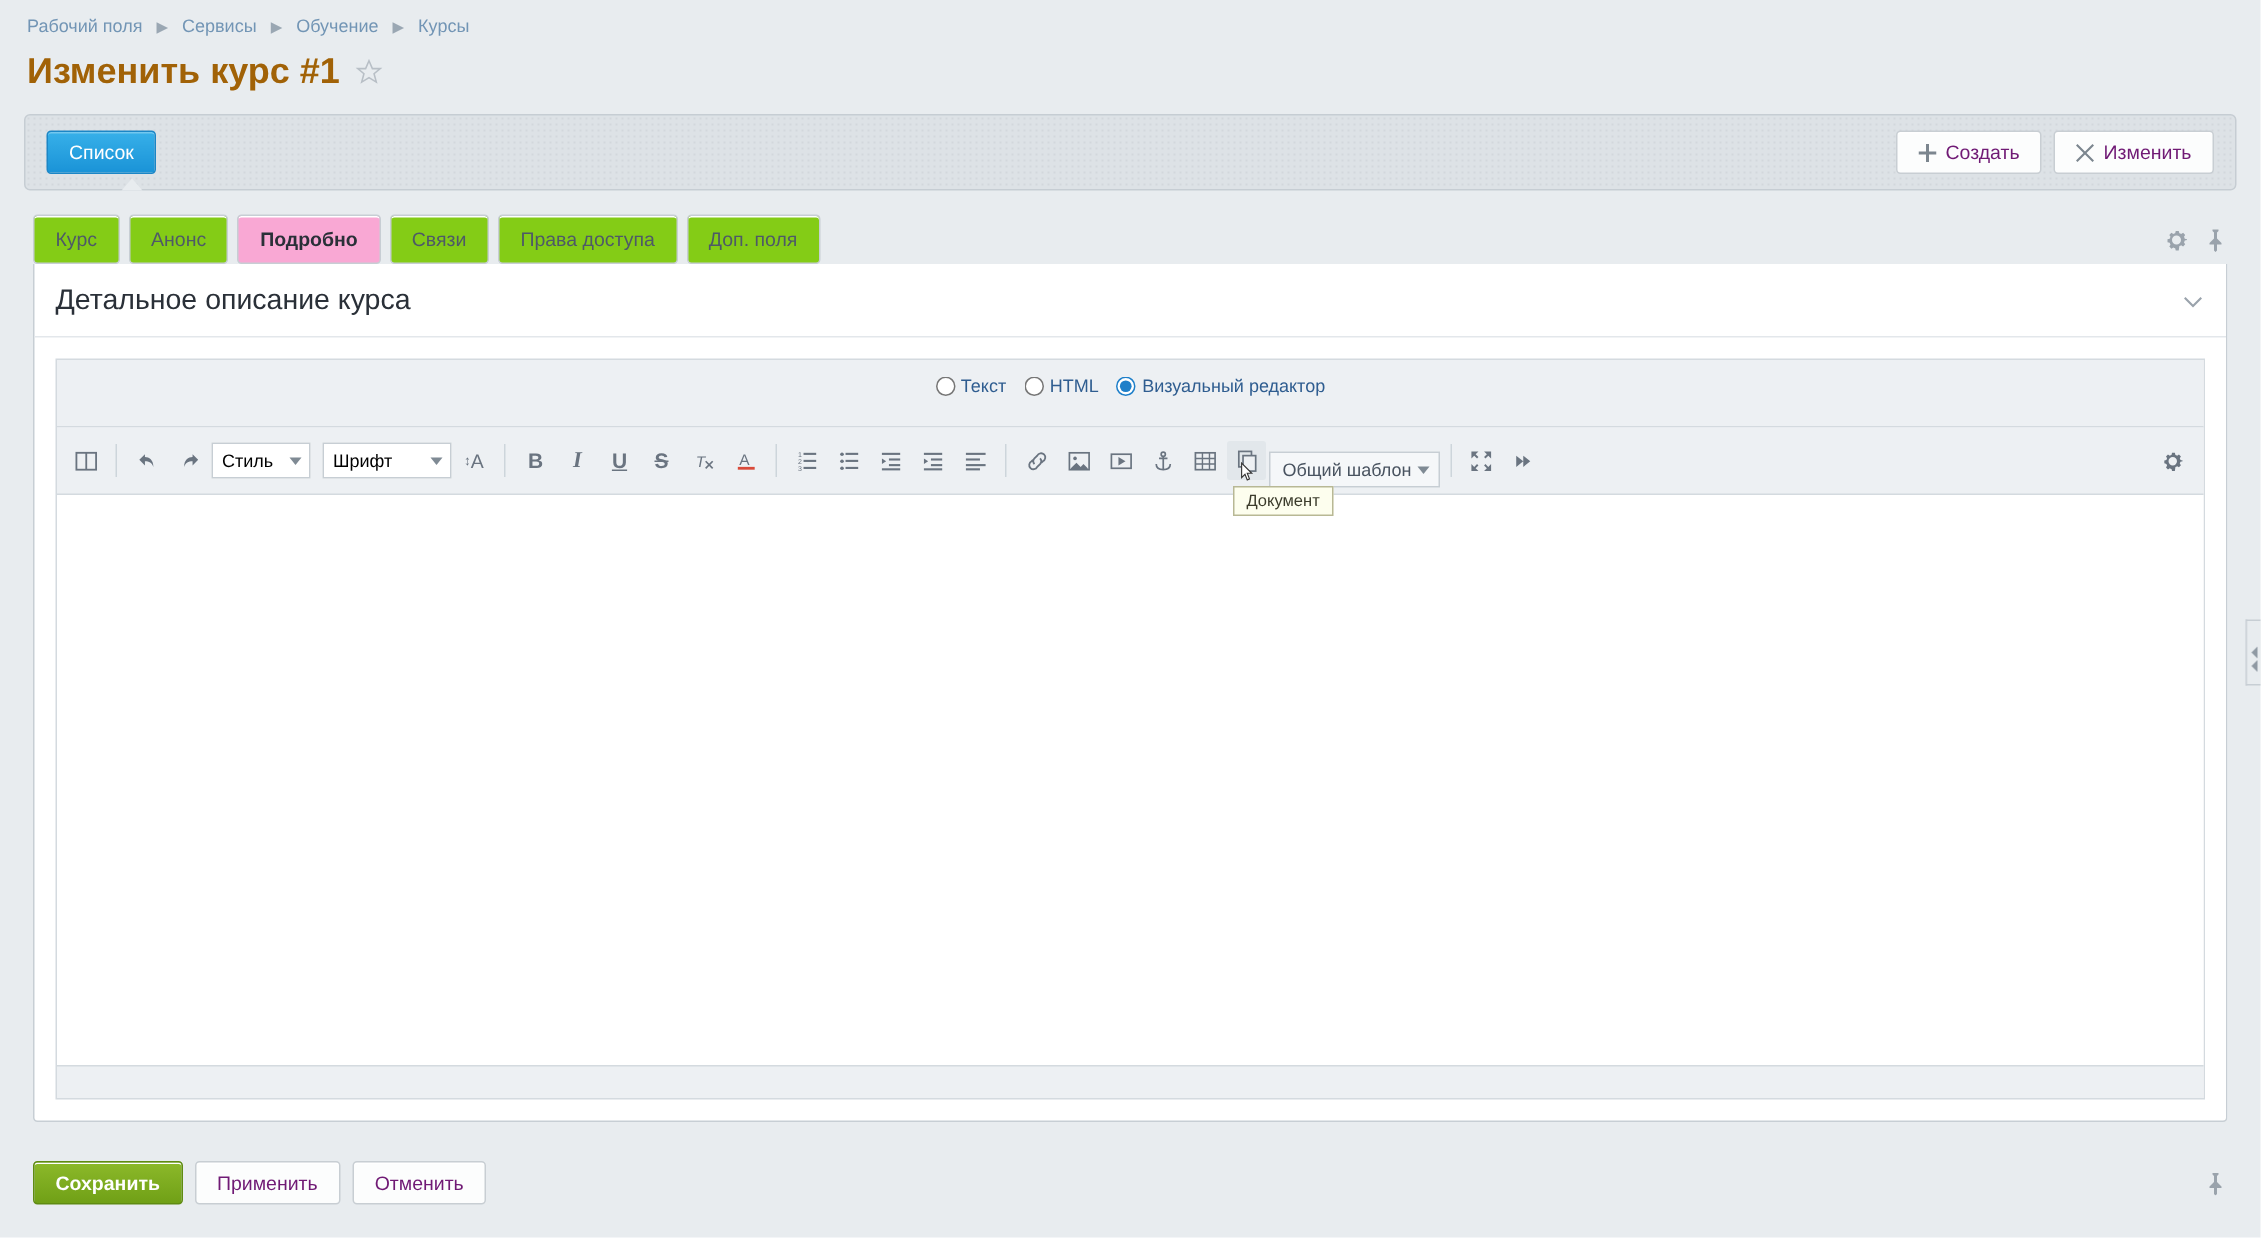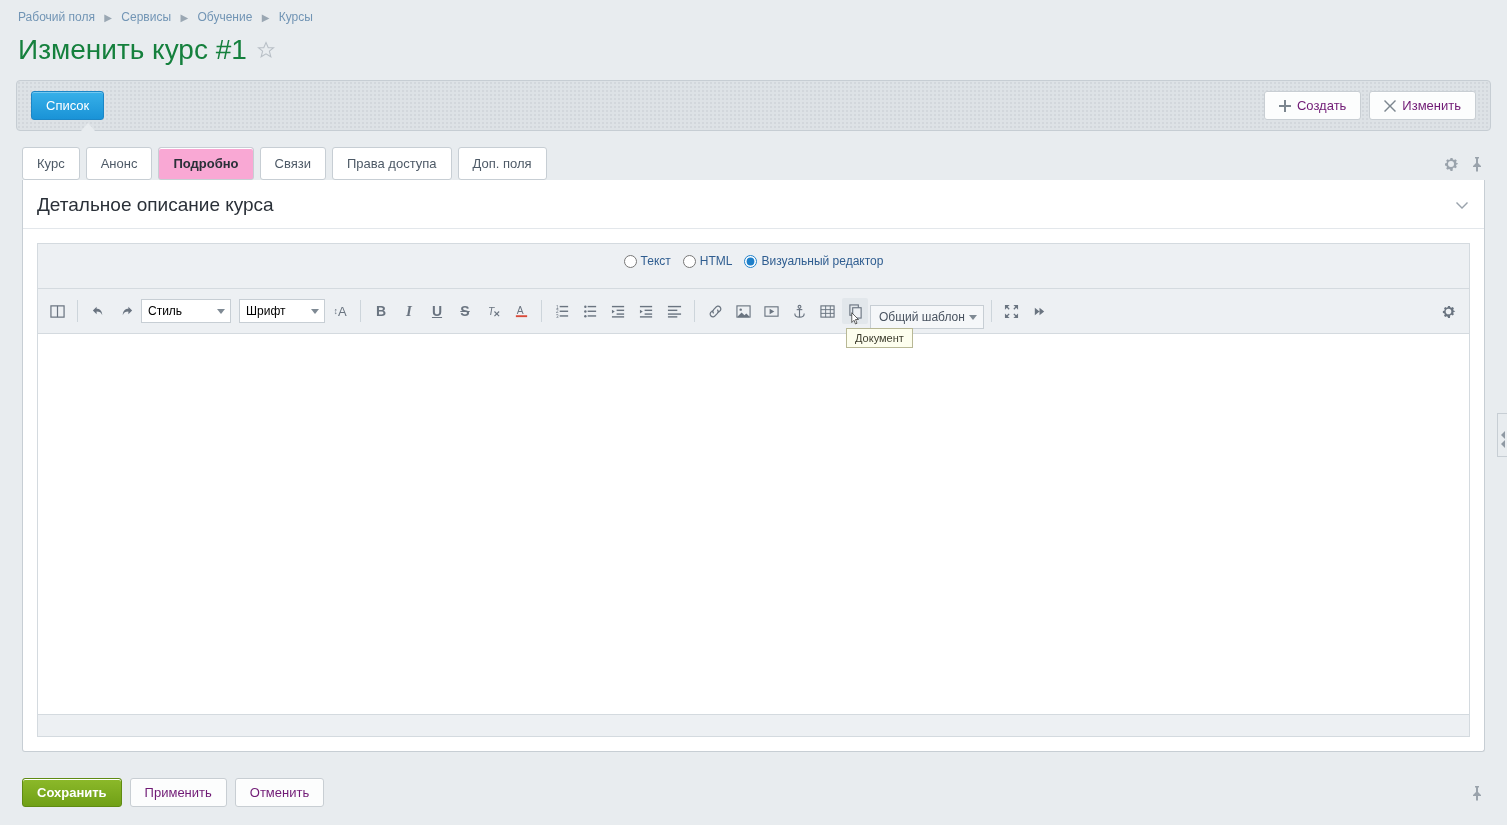--- a/index.html
+++ b/index.html
@@ -4,34 +4,34 @@
 <style>
 * { box-sizing: border-box; margin: 0; padding: 0; }
 body { font-family: Arial, Helvetica, sans-serif; font-size: 13px; background: #e8ecef; color: #333; }
 a { color: #2067b0; text-decoration: none; }
 
 .breadcrumb { padding: 10px 18px 6px; font-size: 12px; }
 .breadcrumb .bc-item { color: #7295b5; }
 .breadcrumb .bc-sep { color: #9aa7b3; margin: 0 6px; font-size: 10px; }
 
 .page-header { display: flex; align-items: center; padding: 4px 18px 14px; }
-.page-title { font-size: 28px; font-weight: normal; color: #15803d; }
+.page-title { font-size: 24px; font-weight: bold; color: #a16207; }
 .star-icon { margin-left: 10px; width: 18px; height: 18px; fill: none; stroke: #b8bfc6; stroke-width: 1.4; cursor: pointer; }
 
 .actionbar { position: relative; display: flex; align-items: center; padding: 10px 14px; border: 1px solid #c6cdd3; border-radius: 4px; margin: 0 16px;
   background-image: radial-gradient(#d2d7dc 1px, transparent 1px); background-color: #dde2e6; background-size: 4px 4px; }
 .btn { display: inline-flex; align-items: center; padding: 6px 14px; border: 1px solid #c8ced3; border-radius: 3px; background: #fcfdfd; color: #701a75; font-size: 13px; cursor: pointer; box-shadow: inset 0 1px 0 #fff; }
 .btn.primary { background: linear-gradient(#37b0e9, #1a93d7); color: #fff; border-color: #1b86c6; box-shadow: inset 0 1px 0 rgba(255,255,255,.3); }
 .btn.green { background: linear-gradient(#8cb92a, #70a016); color: #fff; border-color: #5f8b12; font-weight: bold; }
 .btn .ico { margin-right: 6px; fill: #7c868f; }
 .actionbar .pointer { position: absolute; left: 64px; bottom: -1px; width: 0; height: 0; border-left: 7px solid transparent; border-right: 7px solid transparent; border-bottom: 8px solid #e8ecef; }
 .actionbar .right { margin-left: auto; display: flex; gap: 8px; }
 
 .tabrow { display: flex; align-items: center; padding: 16px 22px 0; gap: 6px; }
-.tab { padding: 8px 14px; border: 1px solid #c7ced4; border-radius: 3px; background: #ffffff; color: #4e5a67; font-size: 13px; cursor: pointer; box-shadow: inset 0 1px 0 #fff; }
+.tab { padding: 8px 14px; border: 1px solid #c7ced4; border-radius: 3px; background: #84cc16; color: #4e5a67; font-size: 13px; cursor: pointer; box-shadow: inset 0 1px 0 #fff; }
 .tab.active { background: #f9a8d4; color: #2a3038; font-weight: bold; }
 .tabrow .tab-tools { margin-left: auto; display: flex; gap: 10px; align-items: center; }
 .tool-icon { width: 16px; height: 16px; fill: #9aa3ac; cursor: pointer; }
 
 .panel { margin: 0 22px 12px; background: #fff; border: 1px solid #c7ced4; border-top: none; border-radius: 0 0 3px 3px; }
 .panel .section-hdr { display: flex; align-items: center; padding: 14px 14px 12px; border-bottom: 1px solid #e3e7eb; }
 .panel .section-title { font-size: 19px; color: #2a3038; }
 .collapse-icon { margin-left: auto; width: 16px; height: 16px; fill: #9aa3ac; cursor: pointer; }
 
 .editor-wrap { padding: 14px; }
@@ -164,21 +164,21 @@
         <span class="tb-btn">
             <svg viewBox="0 0 16 16">
               <path d="M6 3L2 7l4 4V8c3 0 5 1 6 4 0-5-3-7-6-7V3z"></path>
             </svg>
           </span>
         <span class="tb-btn">
             <svg viewBox="0 0 16 16">
               <path d="M10 3l4 4-4 4V8c-3 0-5 1-6 4 0-5 3-7 6-7V3z"></path>
             </svg>
           </span>
-        <span class="tb-select-wrap"><select class="tb-select" style="width:90px"><option>Стиль</option></select></span>
+        <span class="tb-select-wrap"><select class="tb-select" style="width:66px"><option>Стиль</option></select></span>
         <span style="width:4px"></span>
         <span class="tb-select-wrap"><select class="tb-select" style="width:86px"><option>Шрифт</option></select></span>
         <span class="tb-btn">
             <span style="font-size:9px;color:#6a7480">↕</span>
             <span class="tb-txt" style="font-weight:normal;font-size:13px">A</span>
           </span>
         <span class="tb-sep"></span>
         <span class="tb-btn">
             <span class="tb-txt">B</span>
           </span>

